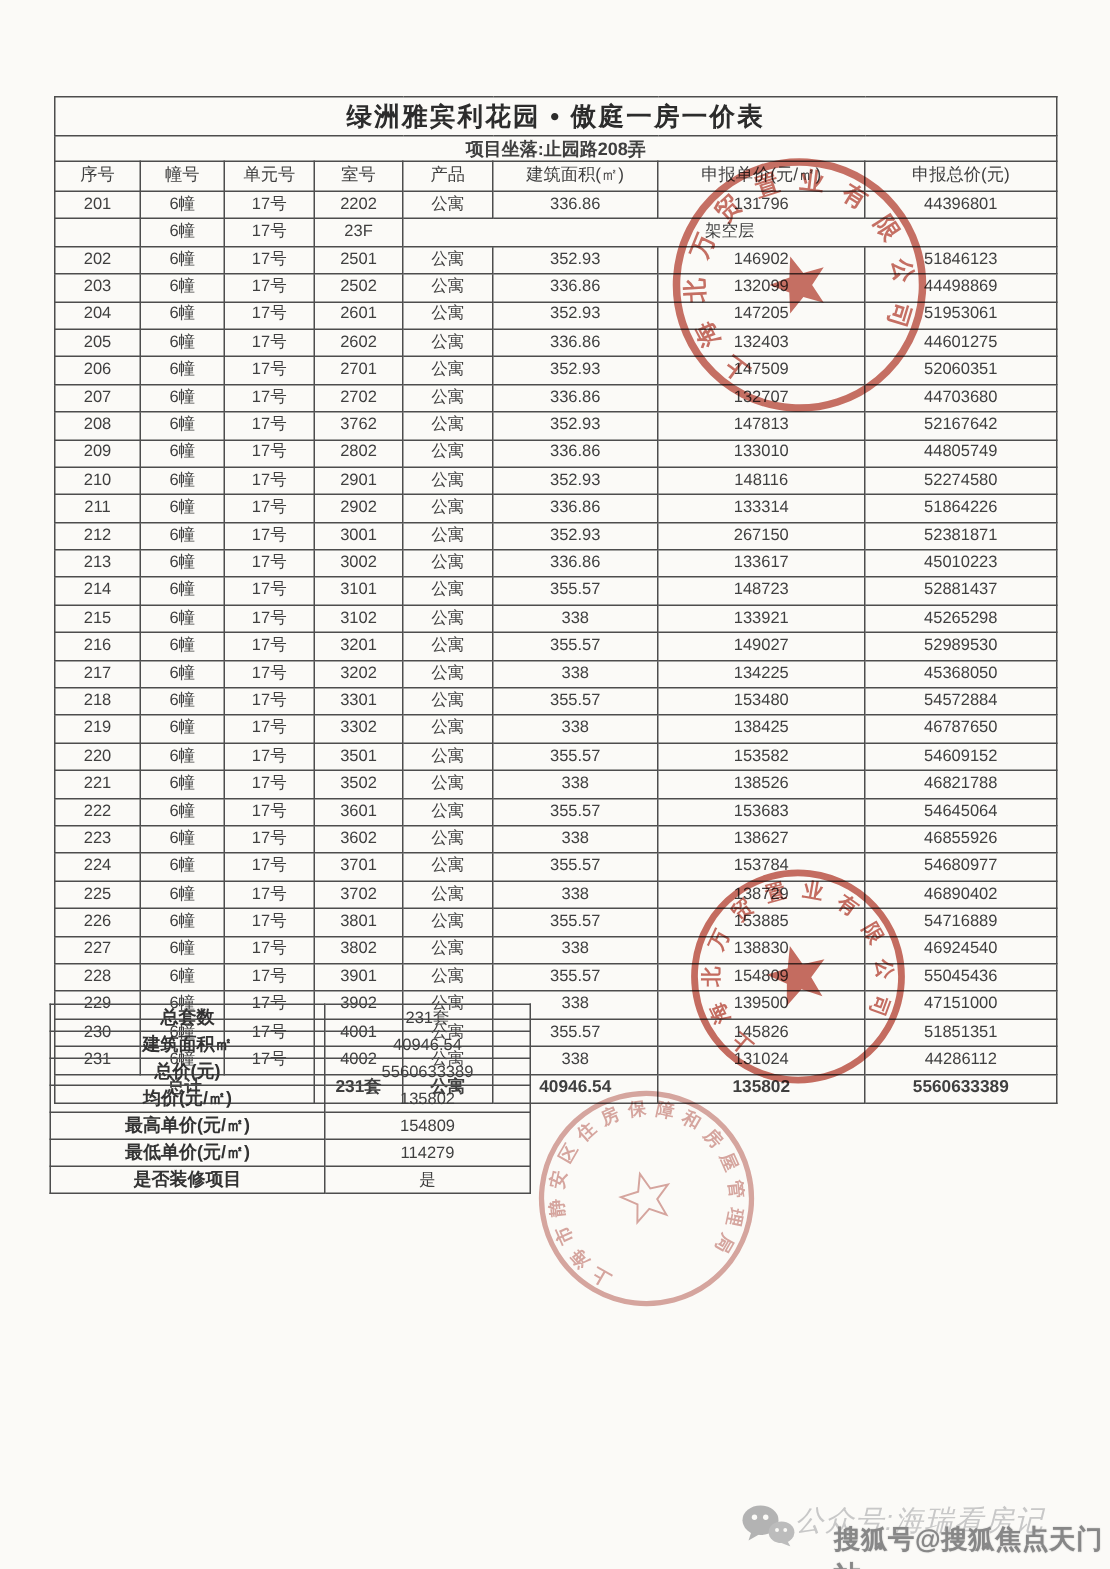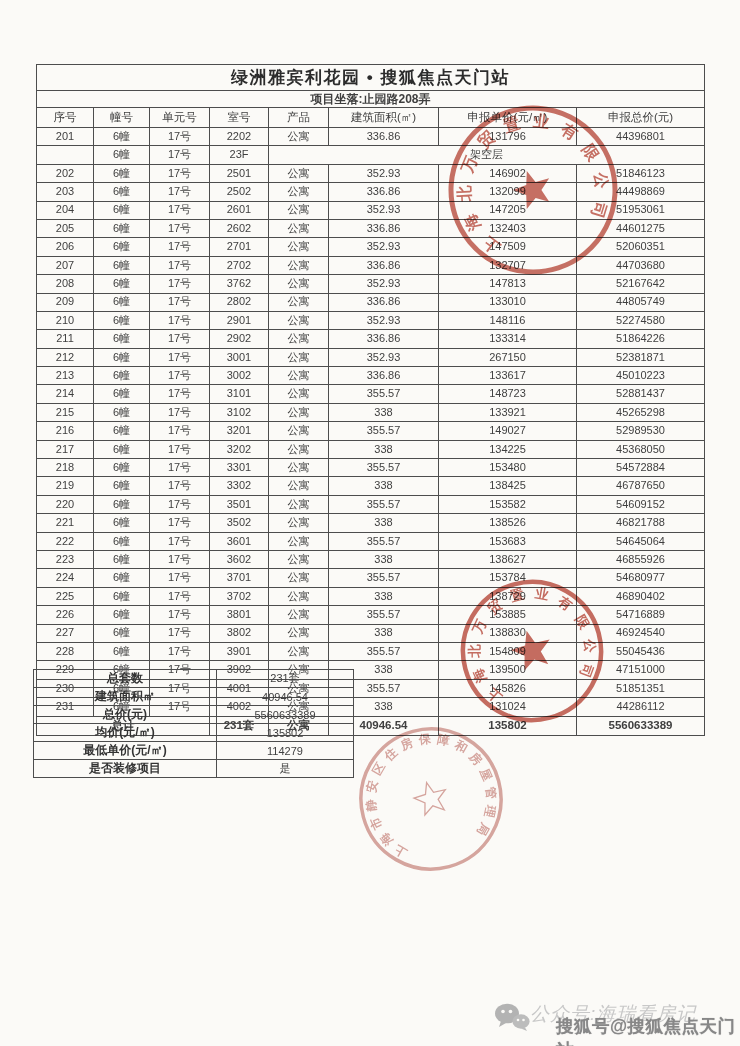--- a/index.html
+++ b/index.html
@@ -63,21 +63,21 @@
       <col style="width:56px">
       <col style="width:60px">
       <col style="width:59px">
     <col style="width:60px">
       <col style="width:110px">
       <col style="width:138px">
       <col style="width:128px">
   </colgroup>
   <thead>
     <tr>
-      <th colspan="8" class="title-cell">绿洲雅宾利花园 • 搜狐焦点天门站</th>
+      <th colspan="8" class="title-cell">绿洲雅宾利花园 • 傲庭一房一价表</th>
     </tr>
     <tr>
       <th colspan="8" class="subtitle-cell">项目坐落:止园路208弄</th>
     </tr>
     <tr id="pt-head-row">
         <th>序号</th>
         <th>幢号</th>
         <th>单元号</th>
         <th>室号</th>
         <th>产品</th>
@@ -425,20 +425,24 @@
         <th>建筑面积㎡</th>
         <td>40946.54</td>
       </tr>
       <tr>
         <th>总价(元)</th>
         <td>5560633389</td>
       </tr>
       <tr>
         <th>均价(元/㎡)</th>
         <td>135802</td>
+      </tr>
+      <tr>
+        <th>最高单价(元/㎡)</th>
+        <td>154809</td>
       </tr>
       <tr>
         <th>最低单价(元/㎡)</th>
         <td>114279</td>
       </tr>
       <tr>
         <th>是否装修项目</th>
         <td>是</td>
       </tr>
     </tbody>

